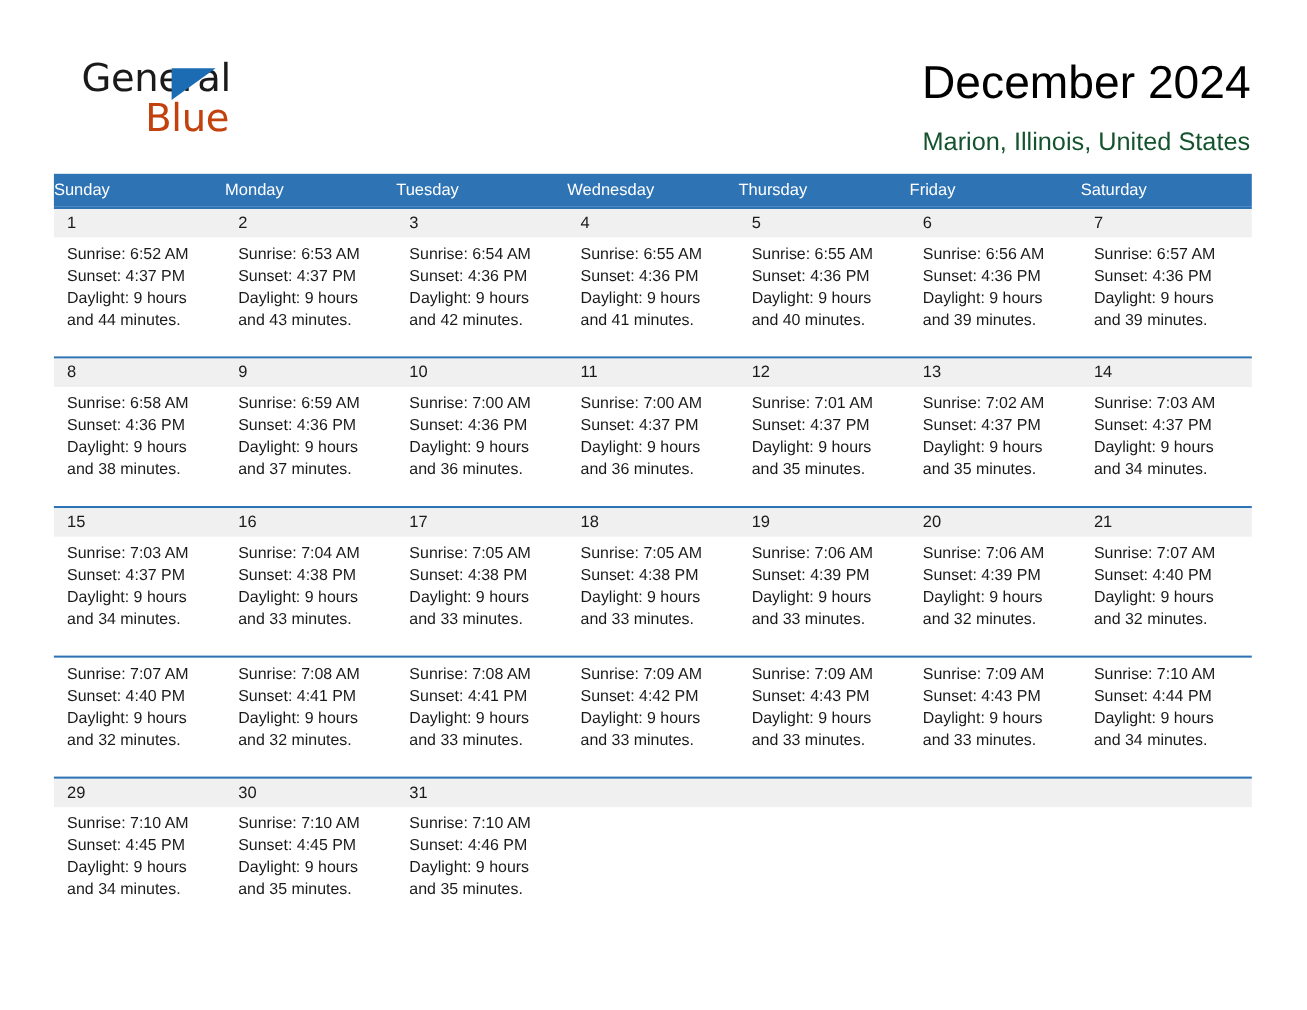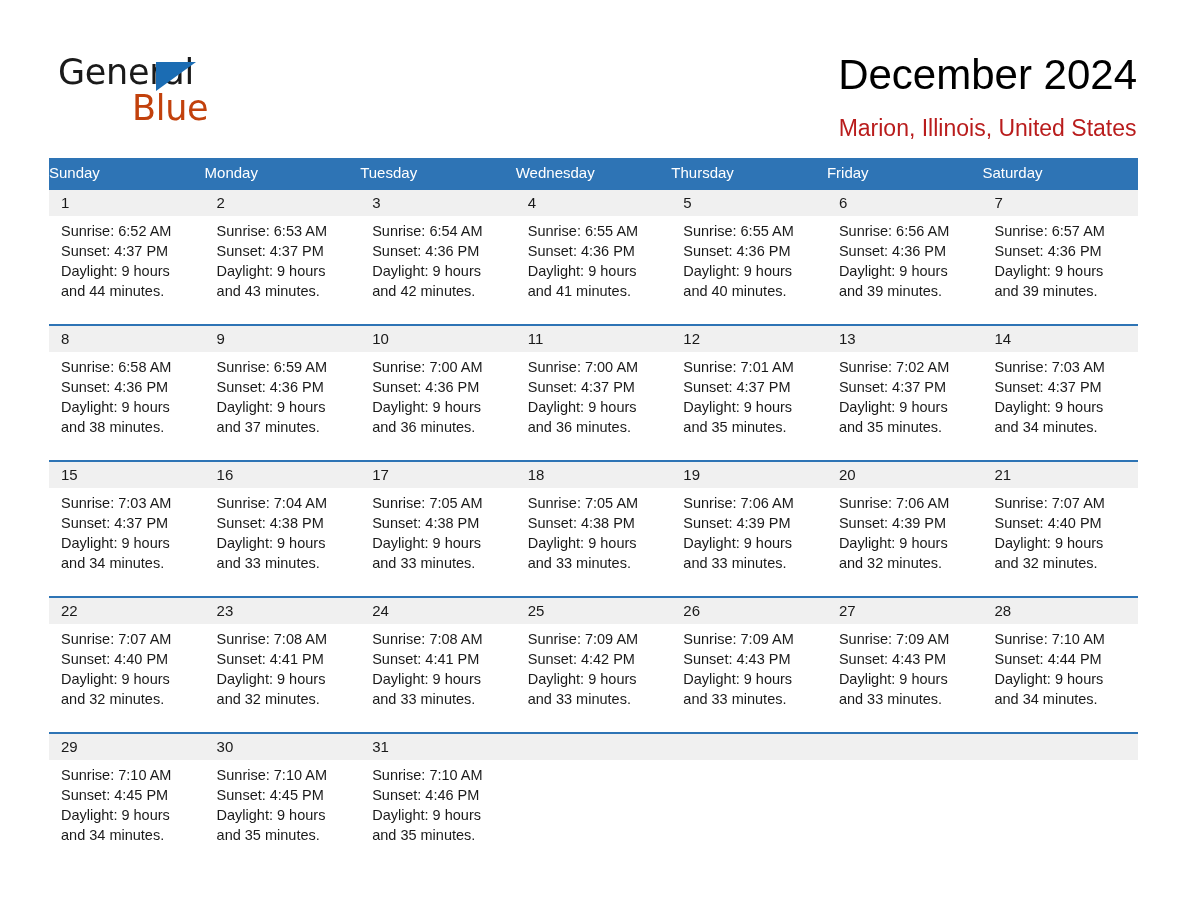--- a/index.html
+++ b/index.html
@@ -34,21 +34,21 @@
 
   .logo {
     position: absolute;
     left: 9px;
     top: 4px;
     width: 200px;
     height: 76px;
   }
   .logo-general {
     position: absolute;
-    left: 0;
+    left: 16px;
     top: 0;
     font-size: 35px;
     letter-spacing: -0.3px;
     color: #1a1a1a;
     font-family: "DejaVu Sans", sans-serif;
     font-weight: 400;
     line-height: 40px;
   }
   .logo-tri {
     position: absolute;
@@ -82,21 +82,21 @@
     font-weight: 400;
     line-height: 54px;
     color: #000;
     white-space: nowrap;
   }
   .location {
     margin-top: 12px;
     font-size: 23px;
     font-weight: 400;
     line-height: 28px;
-    color: #b91c1c;
+    color: #14532d;
     white-space: nowrap;
   }
 
   
   .calendar {
     position: absolute;
     left: 49px;
     top: 158px;
     width: 1089px;
   }
@@ -348,29 +348,20 @@
         <div class="info-cell">
           <div class="info-line">Sunrise: 7:07 AM</div>
           <div class="info-line">Sunset: 4:40 PM</div>
           <div class="info-line">Daylight: 9 hours</div>
           <div class="info-line">and 32 minutes.</div>
         </div>
       </div>
     </div>
 
     <div class="week">
-      <div class="week-dates">
-        <div class="date-cell">22</div>
-        <div class="date-cell">23</div>
-        <div class="date-cell">24</div>
-        <div class="date-cell">25</div>
-        <div class="date-cell">26</div>
-        <div class="date-cell">27</div>
-        <div class="date-cell">28</div>
-      </div>
       <div class="week-body">
         <div class="info-cell">
           <div class="info-line">Sunrise: 7:07 AM</div>
           <div class="info-line">Sunset: 4:40 PM</div>
           <div class="info-line">Daylight: 9 hours</div>
           <div class="info-line">and 32 minutes.</div>
         </div>
         <div class="info-cell">
           <div class="info-line">Sunrise: 7:08 AM</div>
           <div class="info-line">Sunset: 4:41 PM</div>

